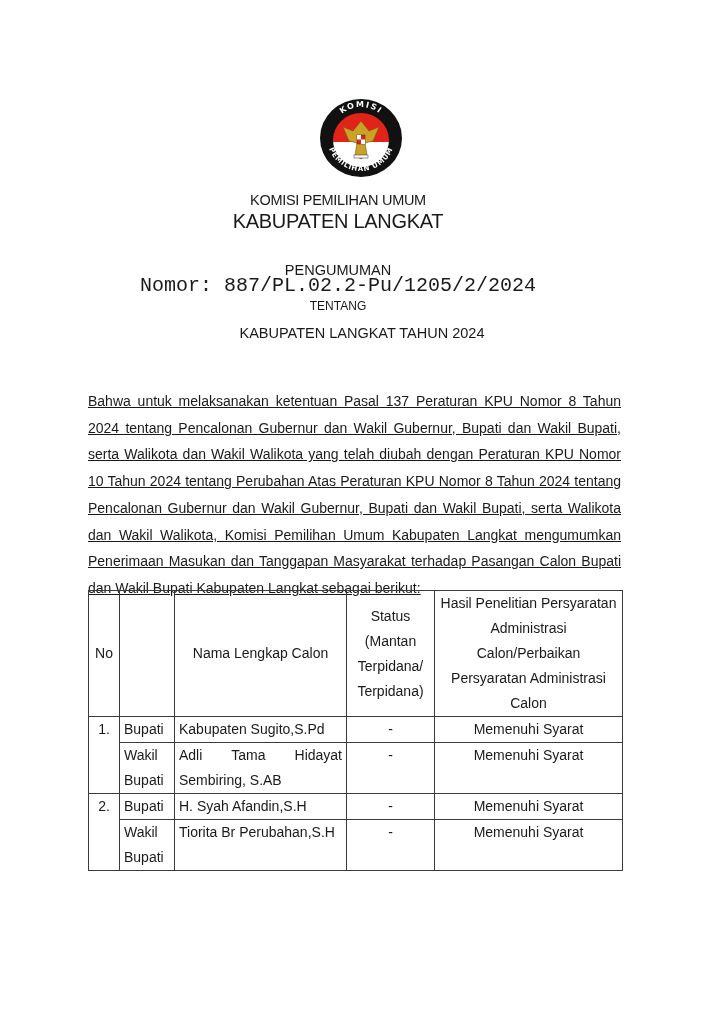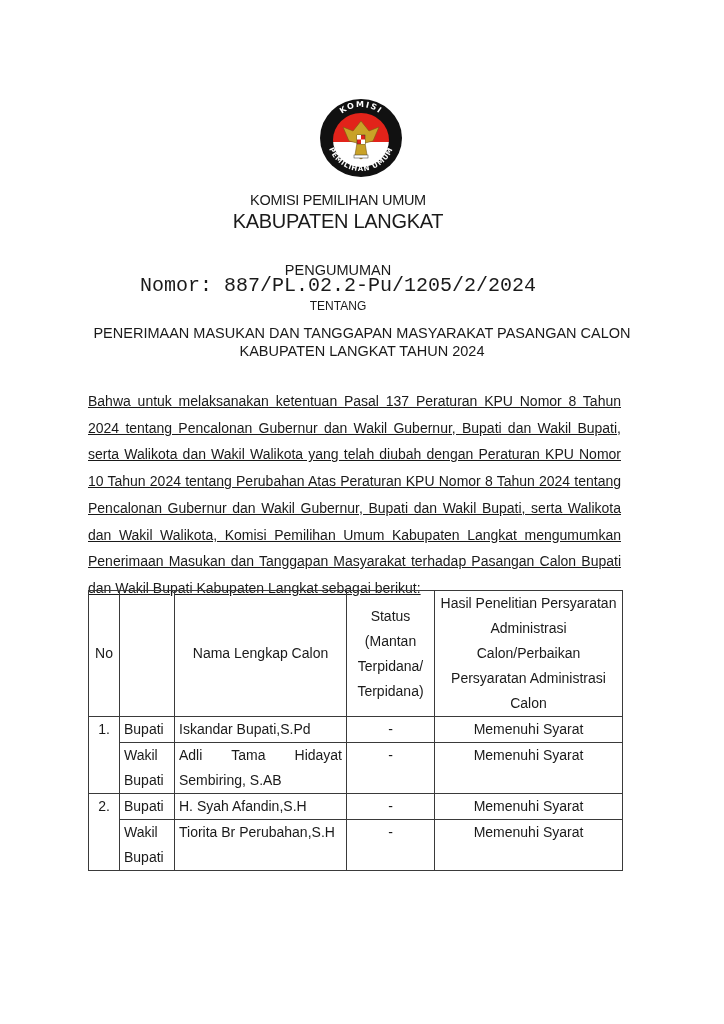--- a/index.html
+++ b/index.html
@@ -62,39 +62,38 @@
 </div>
 
 <div class="center org1">KOMISI PEMILIHAN UMUM</div>
 <div class="center org2">KABUPATEN LANGKAT</div>
 
 <div class="center ann">PENGUMUMAN</div>
 <div class="center nomor">Nomor: 887/PL.02.2-Pu/1205/2/2024</div>
 <div class="center tentang">TENTANG</div>
 
 <div class="center subj">
-  <div>PENERIMAAN MASUKAN DAN TANGGAPAN MASYARAKAT PASANGAN CALON</div>
   <div>KABUPATEN LANGKAT  TAHUN 2024</div>
 </div>
 
 <div class="body-text">Bahwa untuk melaksanakan ketentuan Pasal 137 Peraturan KPU Nomor 8 Tahun 2024 tentang Pencalonan Gubernur dan Wakil Gubernur, Bupati dan Wakil Bupati, serta Walikota dan Wakil Walikota yang telah diubah dengan Peraturan KPU Nomor 10 Tahun 2024 tentang Perubahan Atas Peraturan KPU Nomor 8 Tahun 2024 tentang Pencalonan Gubernur dan Wakil Gubernur, Bupati dan Wakil Bupati, serta Walikota dan Wakil Walikota, Komisi Pemilihan Umum Kabupaten Langkat mengumumkan Penerimaan Masukan dan Tanggapan Masyarakat terhadap Pasangan Calon Bupati dan Wakil Bupati Kabupaten Langkat sebagai berikut:</div>
 
 <table class="cands">
   <tbody>
       <tr>
     <td class="hdr c-no">No</td>
     <td class="hdr c-pos"></td>
     <td class="hdr c-name">Nama Lengkap  Calon</td>
     <td class="hdr c-status hdr-lines">Status (Mantan Terpidana/ Terpidana)</td>
     <td class="hdr hdr-lines">Hasil Penelitian Persyaratan Administrasi Calon/Perbaikan Persyaratan Administrasi Calon</td>
   </tr>
   <tr>
     <td class="no-cell" rowspan="2">1.</td>
     <td>Bupati</td>
-    <td>Iskandar Bupati,S.Pd</td>
+    <td>Kabupaten Sugito,S.Pd</td>
     <td class="ctr">-</td>
     <td class="ctr">Memenuhi Syarat</td>
   </tr>
   <tr>
     <td>Wakil Bupati</td>
     <td class="name-just">Adli Tama Hidayat Sembiring, S.AB</td>
     <td class="ctr">-</td>
     <td class="ctr">Memenuhi Syarat</td>
   </tr>
   <tr>

